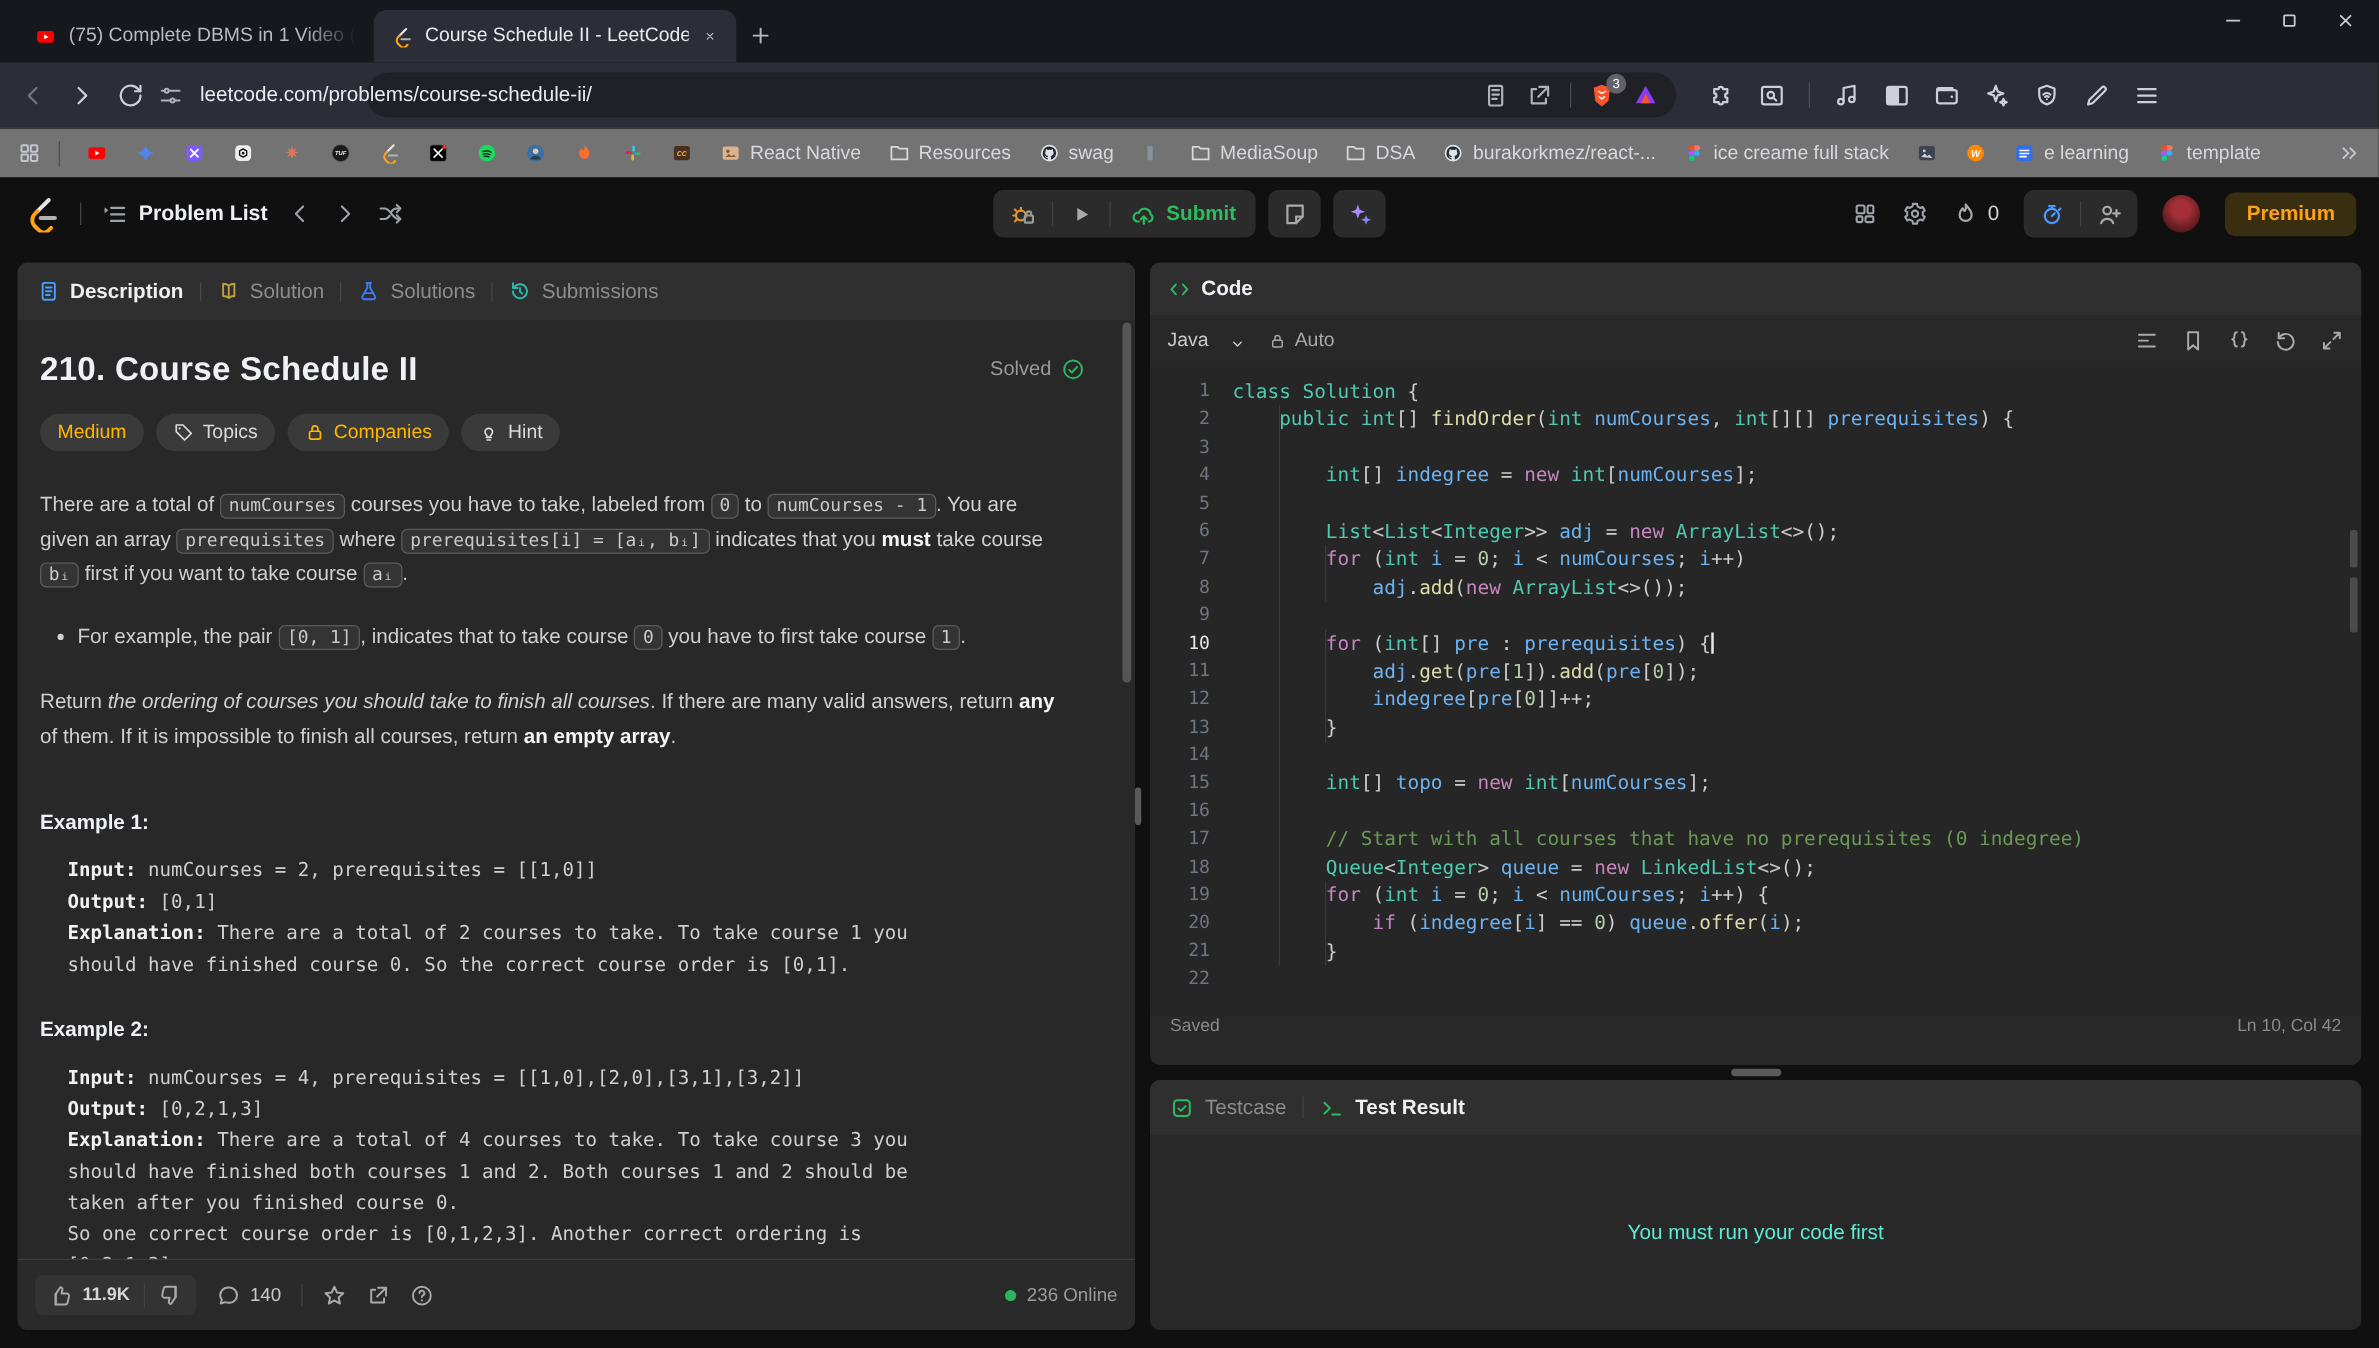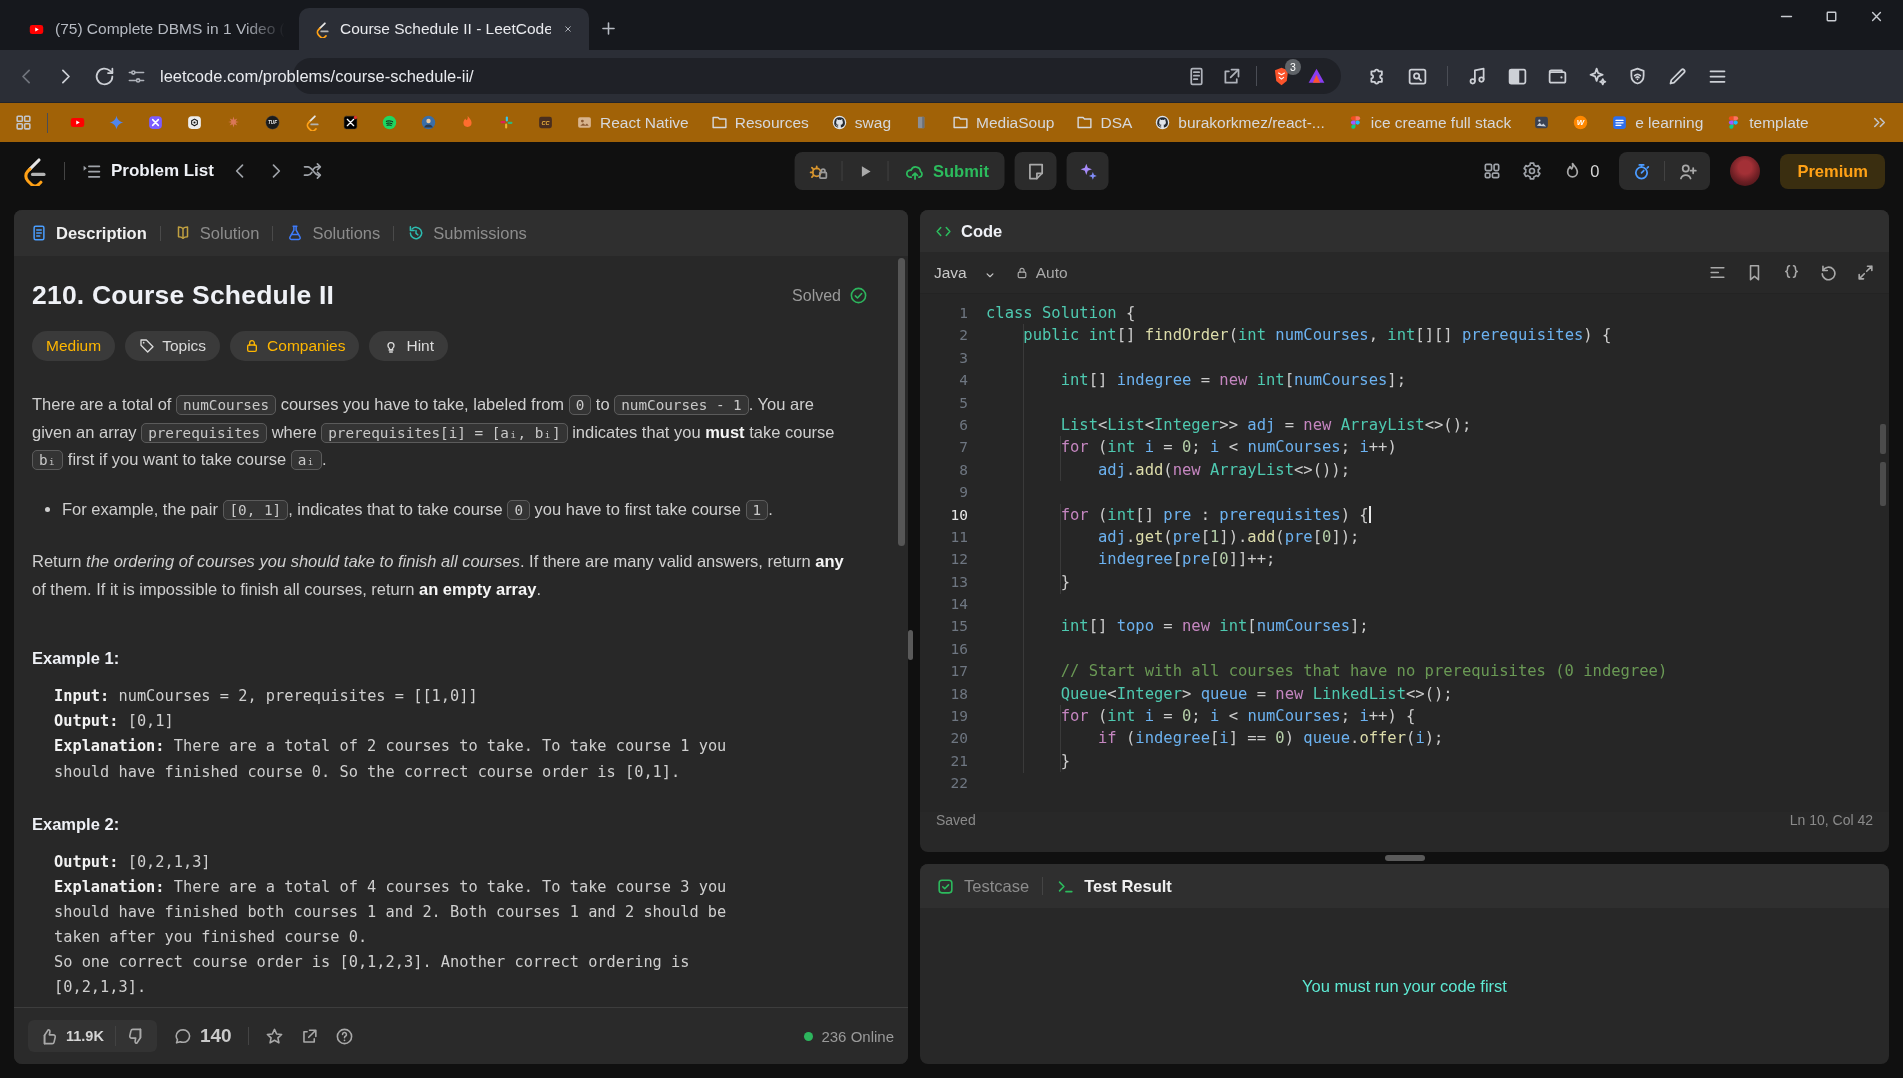--- a/index.html
+++ b/index.html
@@ -34,21 +34,21 @@
   .tbtn.dim{color:#70747c}
   .urlbar{height:36px;flex:0 0 1048px;margin-left:160px;background:#1f2127;border-radius:18px;
     display:flex;align-items:center;gap:14px;padding:0 14px;color:#aeb2ba}
   .url{color:#e8eaee;font-size:16.5px}
   .shieldwrap{position:relative;display:inline-flex}
   .badge{position:absolute;top:-7px;right:-9px;background:#5f6368;color:#fff;font-size:10.5px;
     border-radius:50%;width:16px;height:16px;display:flex;align-items:center;justify-content:center}
   .tool-icons{display:flex;align-items:center;gap:19px;margin-left:8px;color:#cdd0d6}
   .tool-icons i{width:21px;height:21px}
   
-  .bookmarks{position:absolute;top:102px;left:0;width:100%;height:40px;background:#a16207;
+  .bookmarks{position:absolute;top:102px;left:0;width:100%;height:40px;background:#737373;
     border-top:1px solid #22242b;display:flex;align-items:center;gap:14px;padding:0 14px;color:#c2c5cb}
   .bm-items{display:flex;align-items:center;gap:8px;flex:1;overflow:hidden}
   .bm{display:flex;align-items:center;gap:7px;padding:3px 7px;border-radius:6px;cursor:pointer;
     color:#d6d8dc;font-size:15.5px;white-space:nowrap}
   .bm i{width:17px;height:17px}
 
   
   .lc-header{position:absolute;top:142px;left:0;width:100%;height:58px;background:#101010;
     display:flex;align-items:center;padding:0 18px}
   .lh-left{display:flex;align-items:center;gap:16px}
@@ -112,21 +112,21 @@
   .expre{margin-left:22px;font-family:"DejaVu Sans Mono",monospace;font-size:15.3px;
     line-height:1.64;color:#cfcfcf}
   .expre b{color:#f2f2f2}
 
   .pfoot{height:57px;flex:none;background:#2a2a2a;border-top:1px solid #3d3d3d;display:flex;
     align-items:center;gap:16px;padding:0 14px;color:#a9a9a9}
   .votegroup{display:flex;align-items:center;background:#333;border-radius:6px;height:32px;overflow:hidden}
   .vbtn{display:flex;align-items:center;gap:8px;padding:0 11px;height:100%;cursor:pointer;font-size:15px}
   .vbtn b{color:#d6d6d6;font-weight:700;font-size:14.5px}
   .fbtn{display:flex;align-items:center;gap:8px;cursor:pointer;font-size:15px}
-  .fbtn b{color:#c9c9c9;font-weight:700;font-size:19px}
+  .fbtn b{color:#c9c9c9;font-weight:400;font-size:15px}
   .fico{width:19px;height:19px;cursor:pointer}
   .online{margin-left:auto;display:flex;align-items:center;gap:8px;color:#9a9a9a;font-size:15px}
   .gdot{width:9px;height:9px;border-radius:50%;background:#2db55d}
 
   
   .code-panel{flex:none;height:642px}
   .chead{height:42px;flex:none;background:#2f2f2f;display:flex;align-items:center;gap:8px;
     padding:0 14px;color:#eff1f6;font-size:16.5px}
   .chead b{font-weight:600}
   .chead .green{color:#2cbb5d}
@@ -811,20 +811,21 @@
       <div id="examples">
           <div class="exh">Example 1:</div>
           <div class="expre">
             <div><b>Input:</b><span> numCourses = 2, prerequisites = [[1,0]]</span></div>
             <div><b>Output:</b><span> [0,1]</span></div>
             <div><b>Explanation:</b><span> There are a total of 2 courses to take. To take course 1 you</span></div>
             <div><span>should have finished course 0. So the correct course order is [0,1].</span></div>
           </div>
           <div class="exh">Example 2:</div>
           <div class="expre">
+            <div><b>Input:</b><span> numCourses = 4, prerequisites = [[1,0],[2,0],[3,1],[3,2]]</span></div>
             <div><b>Output:</b><span> [0,2,1,3]</span></div>
             <div><b>Explanation:</b><span> There are a total of 4 courses to take. To take course 3 you</span></div>
             <div><span>should have finished both courses 1 and 2. Both courses 1 and 2 should be</span></div>
             <div><span>taken after you finished course 0.</span></div>
             <div><span>So one correct course order is [0,1,2,3]. Another correct ordering is</span></div>
             <div><span>[0,2,1,3].</span></div>
           </div>
         </div>
       <span class="scrollthumb"></span>
     </div>

